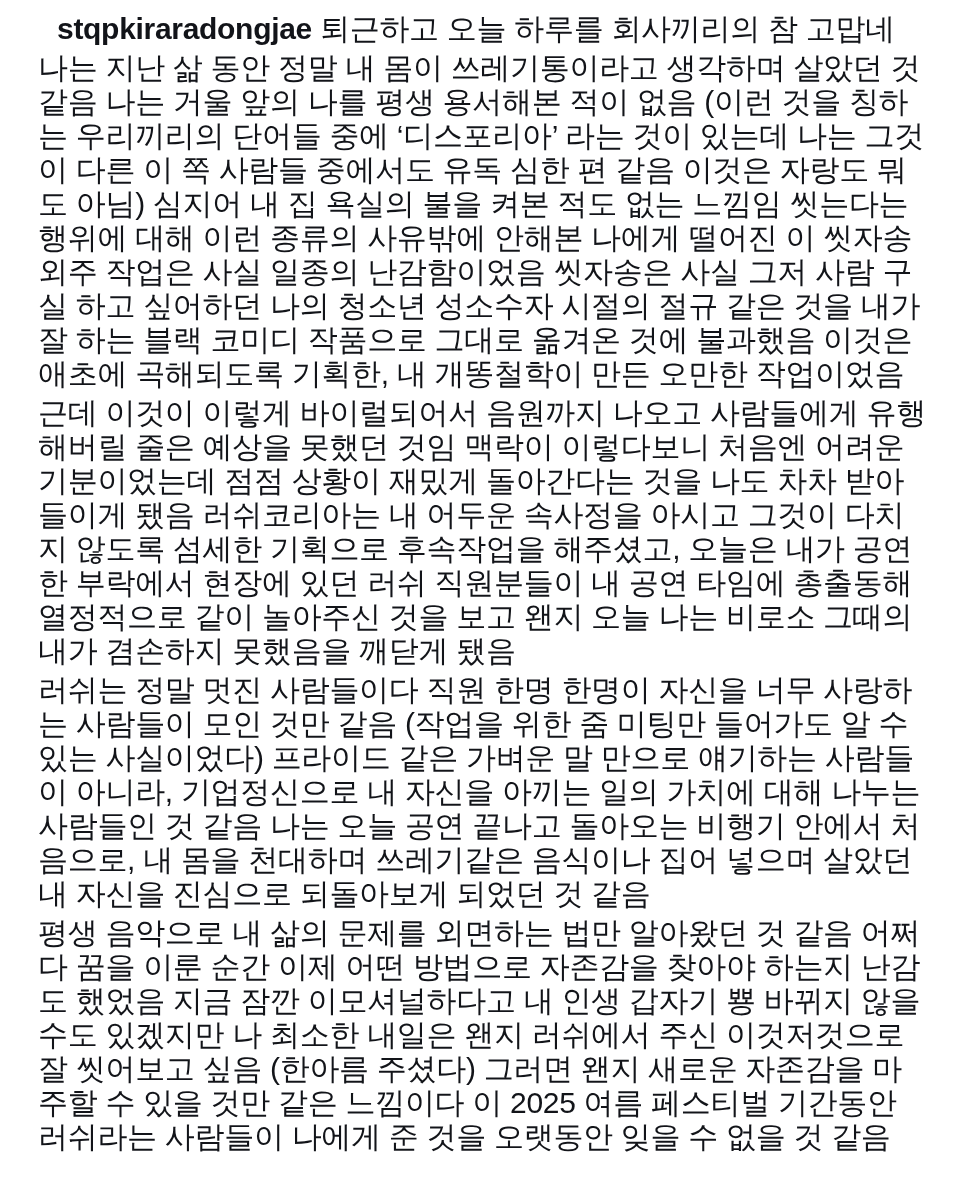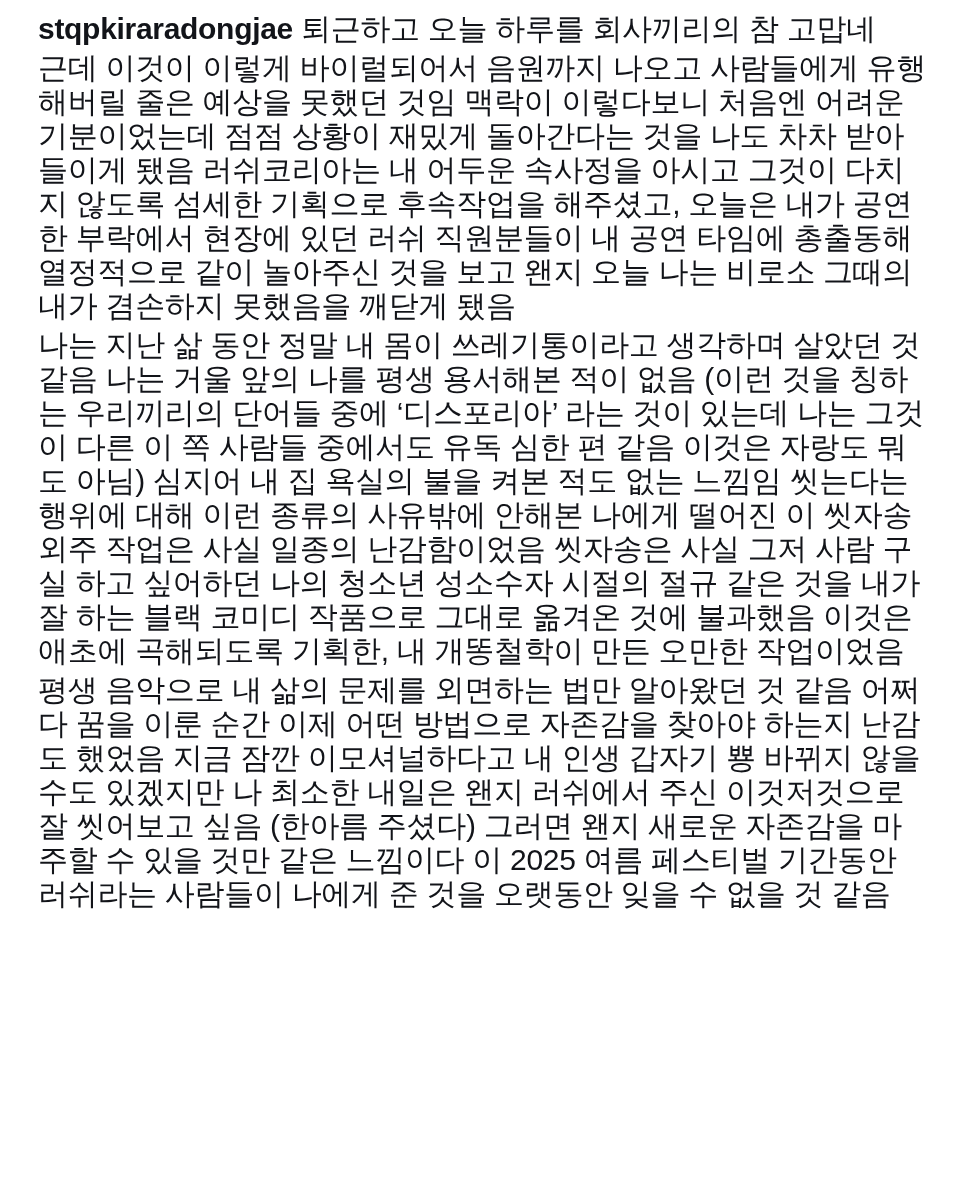--- a/index.html
+++ b/index.html
@@ -24,27 +24,29 @@
     overflow-wrap: anywhere;
   }
   .para {
     margin: 0 0 5px 0;
   }
   .username {
     font-weight: 700;
     color: #121419;
     text-decoration: none;
     cursor: pointer;
+    margin-left: 19px;
   }
 </style>
 </head>
 <body>
 
 <div class="caption">
   <p class="para">
     <a class="username">stqpkiraradongjae</a>
     <span>퇴근하고 오늘 하루를 회사끼리의 참 고맙네</span>
   </p>
+  <p class="para">나는 지난 삶 동안 정말 내 몸이 쓰레기통이라고 생각하며 살았던 것 같음 나는 거울 앞의 나를 평생 용서해본 적이 없음 (이런 것을 칭하는 우리끼리의 단어들 중에 ‘디스포리아’ 라는 것이 있는데 나는 그것이 다른 이 쪽 사람들 중에서도 유독 심한 편 같음 이것은 자랑도 뭐도 아님) 심지어 내 집 욕실의 불을 켜본 적도 없는 느낌임 씻는다는 행위에 대해 이런 종류의 사유밖에 안해본 나에게 떨어진 이 씻자송 외주 작업은 사실 일종의 난감함이었음 씻자송은 사실 그저 사람 구실 하고 싶어하던 나의 청소년 성소수자 시절의 절규 같은 것을 내가 잘 하는 블랙 코미디 작품으로 그대로 옮겨온 것에 불과했음 이것은 애초에 곡해되도록 기획한, 내 개똥철학이 만든 오만한 작업이었음</p>
   <p class="para">근데 이것이 이렇게 바이럴되어서 음원까지 나오고 사람들에게 유행해버릴 줄은 예상을 못했던 것임 맥락이 이렇다보니 처음엔 어려운 기분이었는데 점점 상황이 재밌게 돌아간다는 것을 나도 차차 받아들이게 됐음 러쉬코리아는 내 어두운 속사정을 아시고 그것이 다치지 않도록 섬세한 기획으로 후속작업을 해주셨고, 오늘은 내가 공연한 부락에서 현장에 있던 러쉬 직원분들이 내 공연 타임에 총출동해 열정적으로 같이 놀아주신 것을 보고 왠지 오늘 나는 비로소 그때의 내가 겸손하지 못했음을 깨닫게 됐음</p>
-  <p class="para">나는 지난 삶 동안 정말 내 몸이 쓰레기통이라고 생각하며 살았던 것 같음 나는 거울 앞의 나를 평생 용서해본 적이 없음 (이런 것을 칭하는 우리끼리의 단어들 중에 ‘디스포리아’ 라는 것이 있는데 나는 그것이 다른 이 쪽 사람들 중에서도 유독 심한 편 같음 이것은 자랑도 뭐도 아님) 심지어 내 집 욕실의 불을 켜본 적도 없는 느낌임 씻는다는 행위에 대해 이런 종류의 사유밖에 안해본 나에게 떨어진 이 씻자송 외주 작업은 사실 일종의 난감함이었음 씻자송은 사실 그저 사람 구실 하고 싶어하던 나의 청소년 성소수자 시절의 절규 같은 것을 내가 잘 하는 블랙 코미디 작품으로 그대로 옮겨온 것에 불과했음 이것은 애초에 곡해되도록 기획한, 내 개똥철학이 만든 오만한 작업이었음</p>
+  <p class="para">러쉬는 정말 멋진 사람들이다 직원 한명 한명이 자신을 너무 사랑하는 사람들이 모인 것만 같음 (작업을 위한 줌 미팅만 들어가도 알 수 있는 사실이었다) 프라이드 같은 가벼운 말 만으로 얘기하는 사람들이 아니라, 기업정신으로 내 자신을 아끼는 일의 가치에 대해 나누는 사람들인 것 같음 나는 오늘 공연 끝나고 돌아오는 비행기 안에서 처음으로, 내 몸을 천대하며 쓰레기같은 음식이나 집어 넣으며 살았던 내 자신을 진심으로 되돌아보게 되었던 것 같음</p>
   <p class="para">평생 음악으로 내 삶의 문제를 외면하는 법만 알아왔던 것 같음 어쩌다 꿈을 이룬 순간 이제 어떤 방법으로 자존감을 찾아야 하는지 난감도 했었음 지금 잠깐 이모셔널하다고 내 인생 갑자기 뿅 바뀌지 않을 수도 있겠지만 나 최소한 내일은 왠지 러쉬에서 주신 이것저것으로 잘 씻어보고 싶음 (한아름 주셨다) 그러면 왠지 새로운 자존감을 마주할 수 있을 것만 같은 느낌이다 이 2025 여름 페스티벌 기간동안 러쉬라는 사람들이 나에게 준 것을 오랫동안 잊을 수 없을 것 같음</p>
 
 </div>
 
 </body></html>

